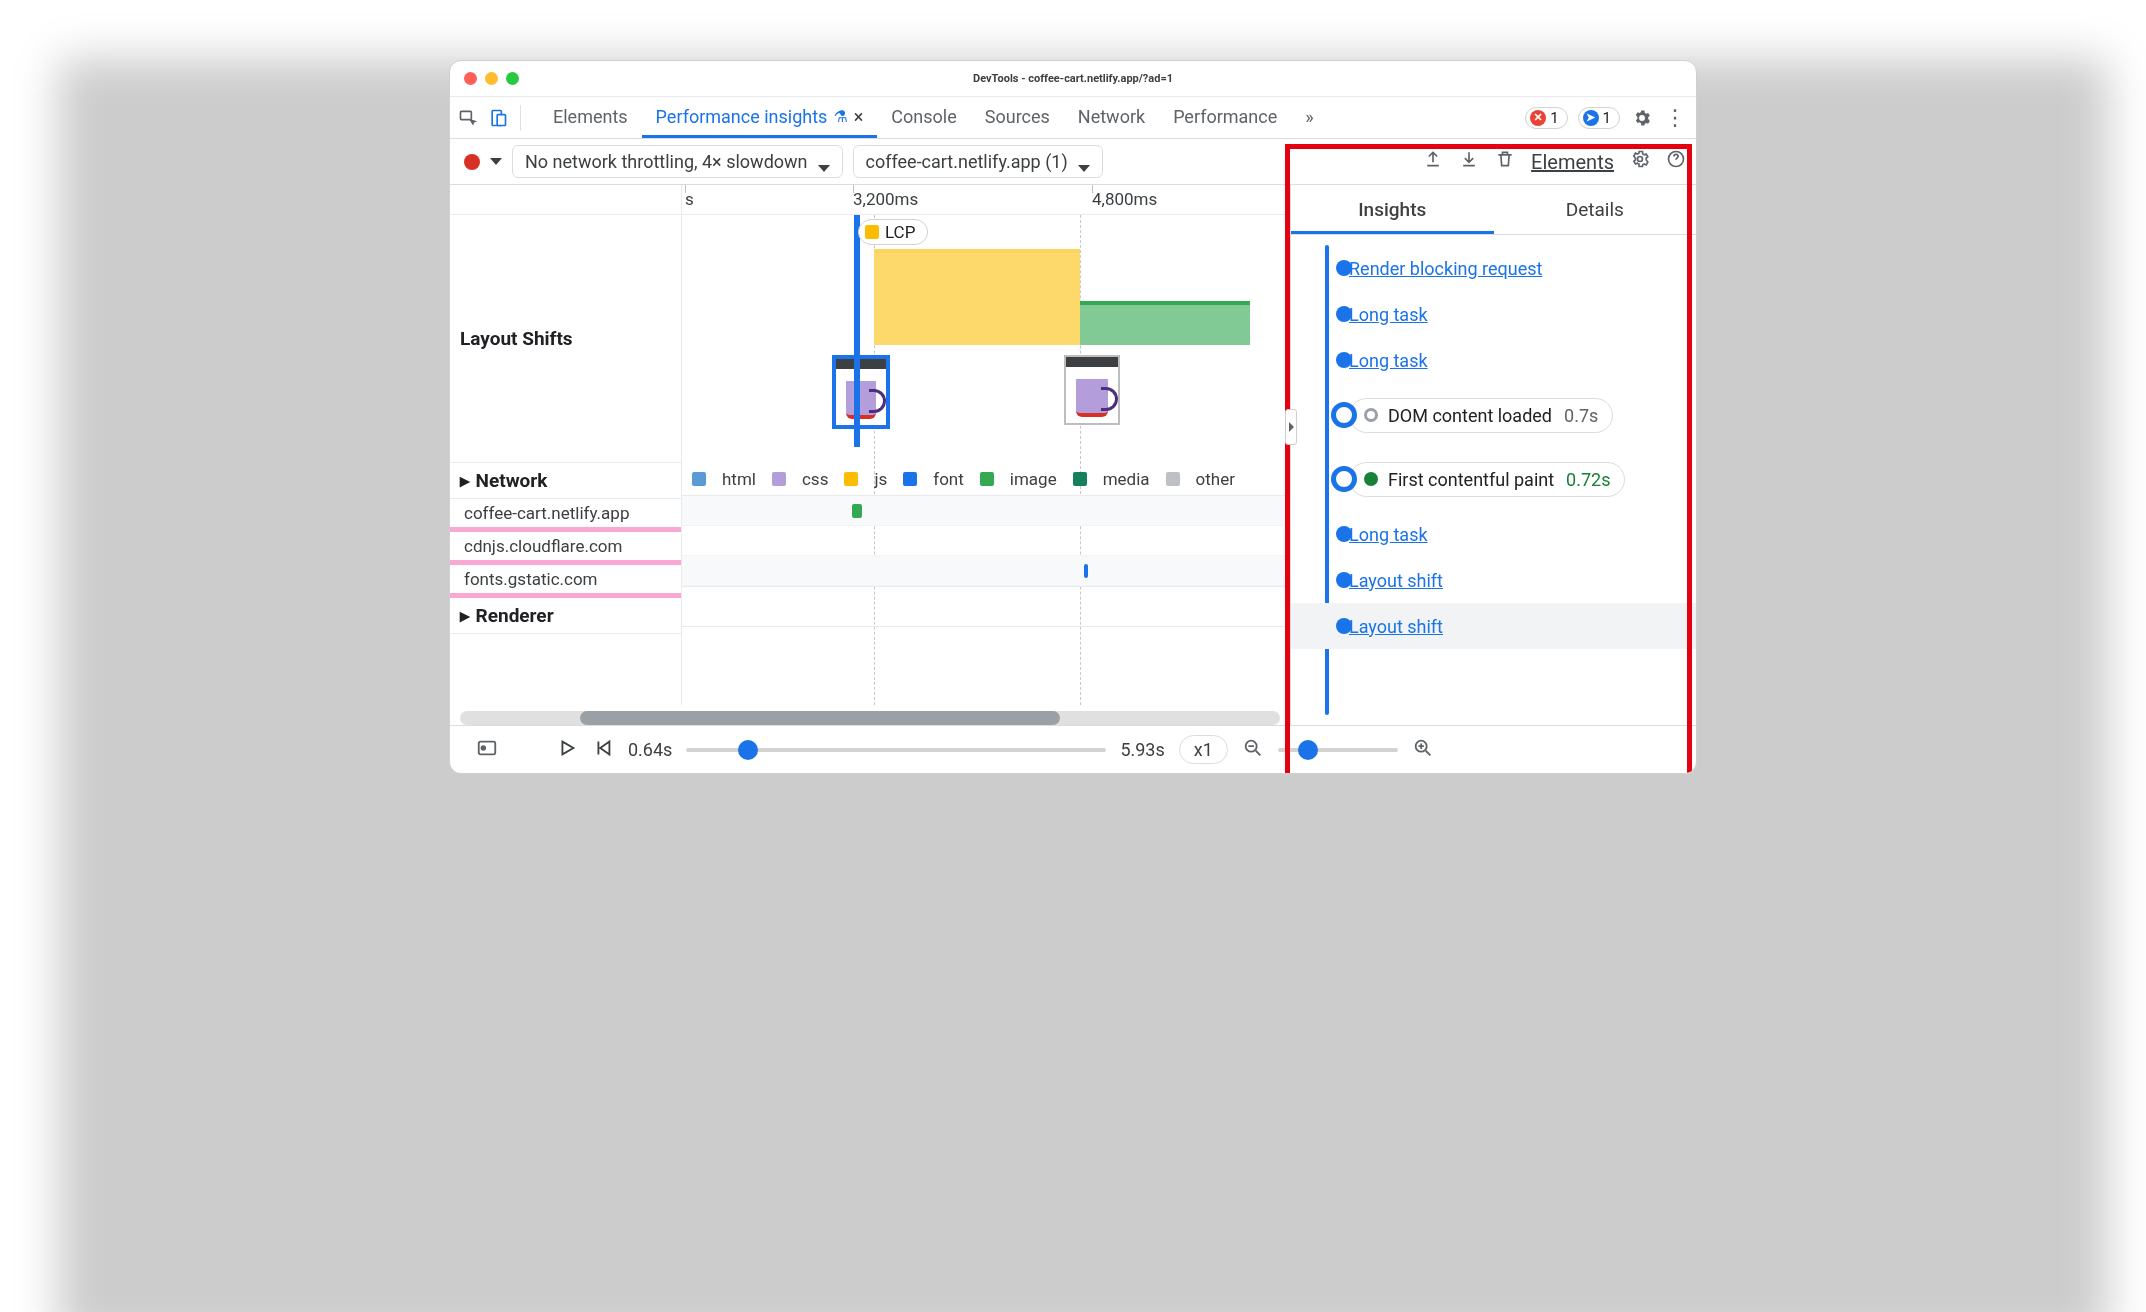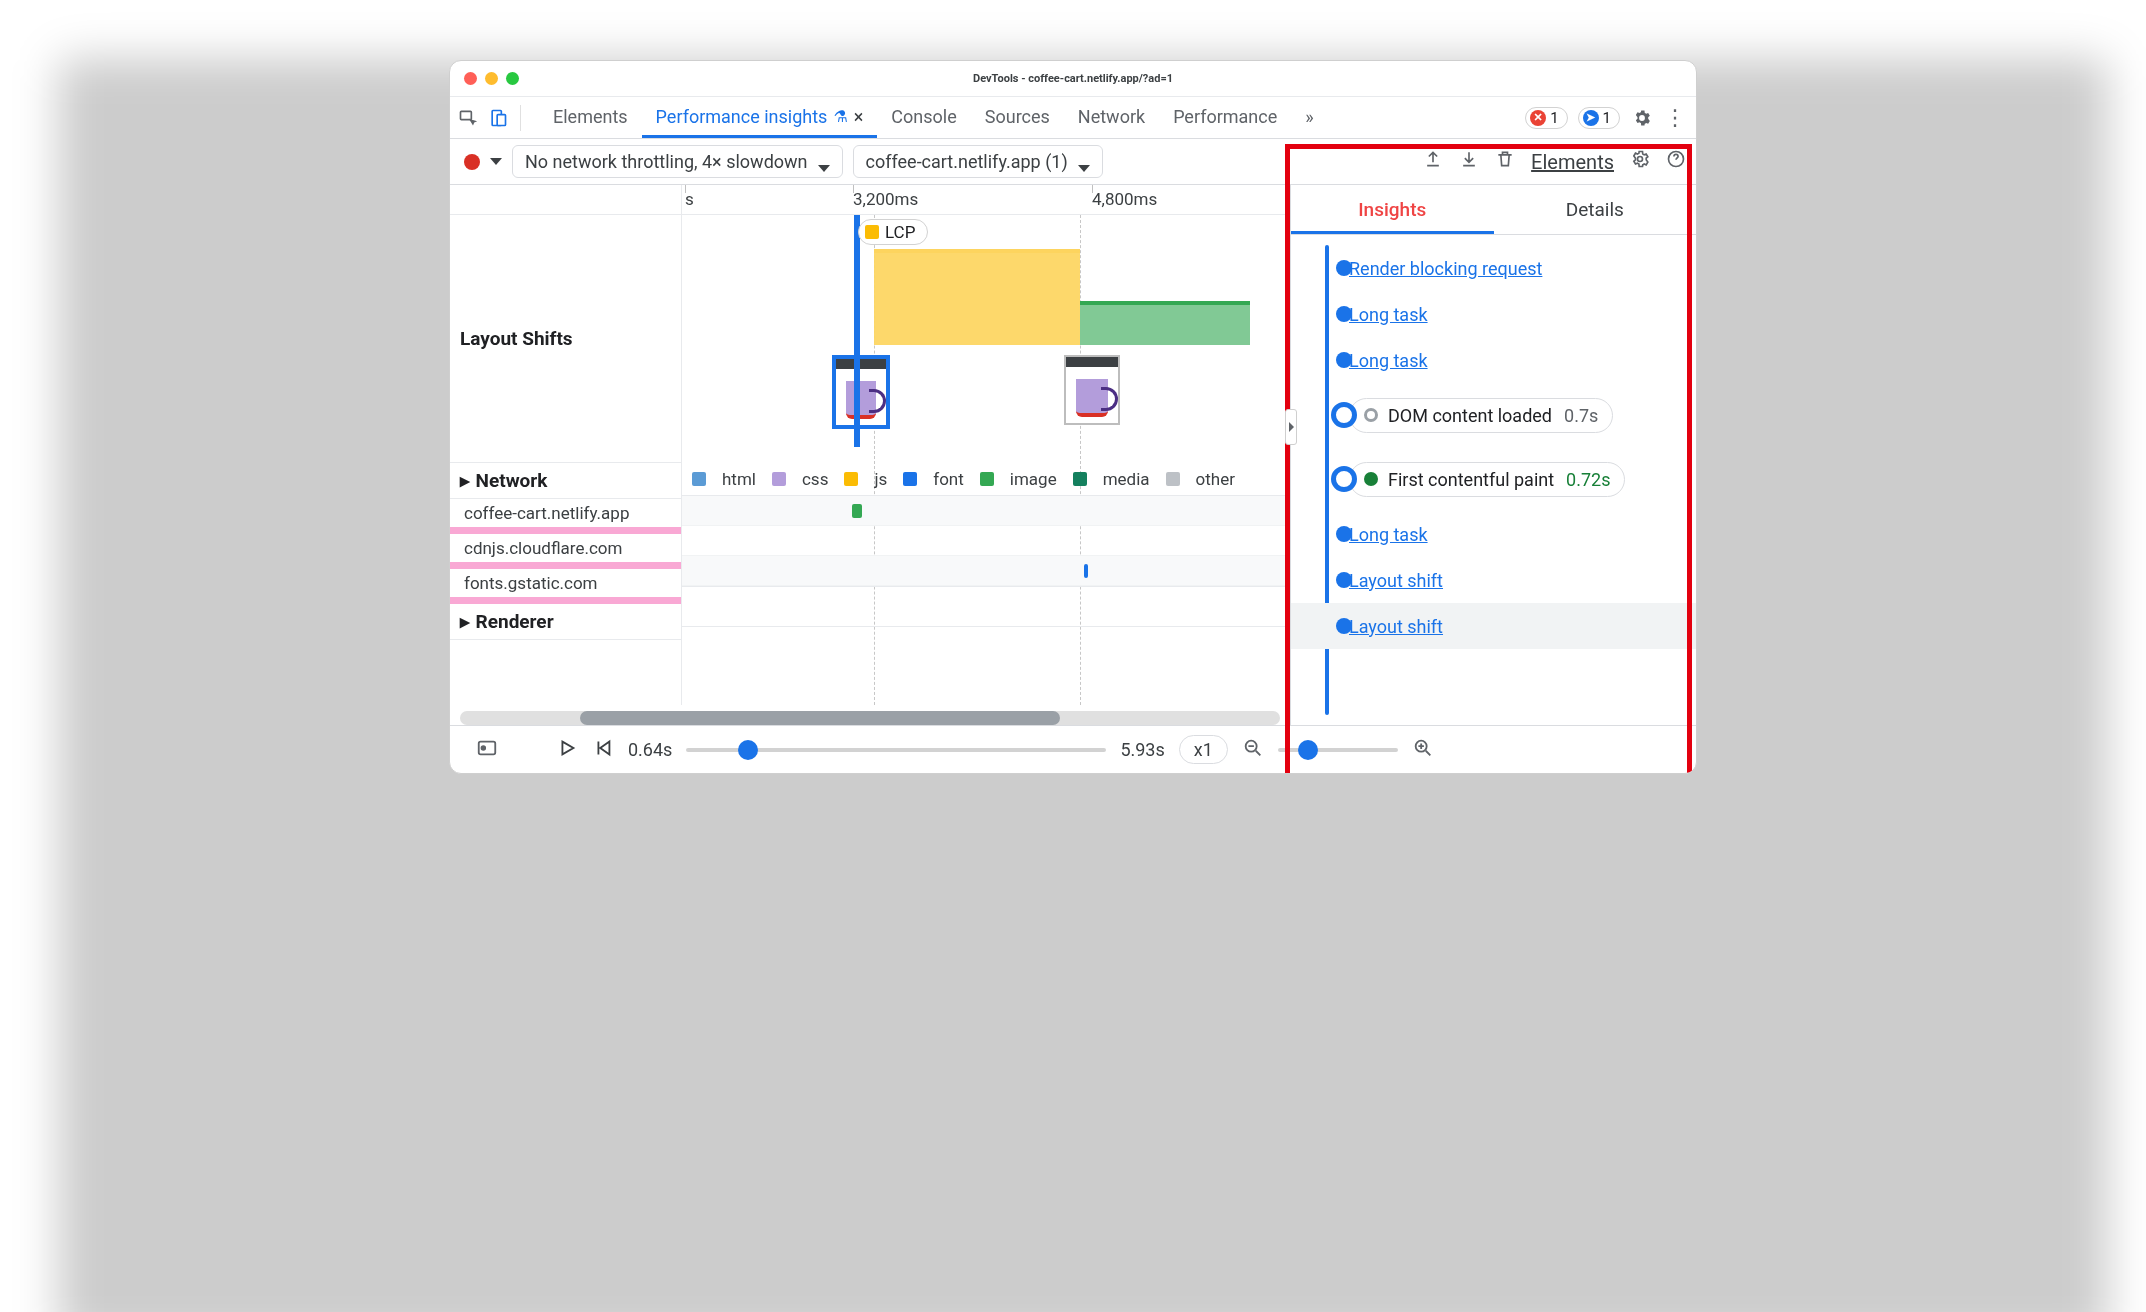--- a/index.html
+++ b/index.html
@@ -134,21 +134,21 @@
   .timeline-area { position:relative; flex:1 1 auto; display:flex; }
   .track-labels { width: 232px; border-right:1px solid var(--light-border); }
   .track-labels .spacer { height: 30px; border-bottom:1px solid var(--light-border);}
   .track-labels .section {
     font-size:19px; font-weight:700; color:#202124;
     padding: 6px 10px; display:flex; align-items:center; gap:6px;
     border-bottom:1px solid var(--light-border);
   }
   .track-labels .row {
     font-size:17px; color:#3c4043; padding:4px 14px;
-    border-bottom:7px solid #f9a8d4;
+    border-bottom:5px solid #f9a8d4;
   }
   .layout-shifts-label{
     height: 248px; display:flex; align-items:center;
     padding-left: 10px; font-size:19px; font-weight:700;
     border-bottom:1px solid var(--light-border);
   }
 
   .tracks { flex:1 1 auto; position:relative; overflow:hidden;}
   .ruler {
     height: 30px; border-bottom:1px solid var(--light-border);
@@ -217,21 +217,21 @@
   }
   .hscroll .thumb-bar{position:absolute;left:120px;right:220px;top:0;bottom:0;background:#9aa0a6;border-radius:7px;}
 
   
   .grip{position:absolute;left:-6px;top:224px;width:12px;height:36px;border:1px solid #cfcfcf;background:#fff;border-radius:3px;display:flex;align-items:center;justify-content:center;z-index:30;}
   .grip::before{content:"";display:block;width:0;height:0;border-top:5px solid transparent;border-bottom:5px solid transparent;border-left:5px solid #5f6368;}
 
   
   .rtabs{ display:flex; height:50px; border-bottom:1px solid var(--border);}
   .rtab{ flex:1; display:flex; align-items:center; justify-content:center; font-size:19px; color:#3c4043; }
-  .rtab.active{ color:#ef4444; box-shadow: inset 0 -3px 0 var(--blue); font-weight:500;}
+  .rtab.active{ color:#404040; box-shadow: inset 0 -3px 0 var(--blue); font-weight:500;}
   .insights{ padding: 10px 12px 10px 18px; height:calc(100% - 50px); overflow:hidden; position:relative;}
   .vline{ position:absolute; left:34px; top:10px; bottom:10px; width:4px; background:var(--blue); border-radius:2px;}
   .item{ position:relative; display:flex; align-items:center; min-height:46px; padding-left:40px;}
   .item .node{
     position:absolute; left:27px; width:16px; height:16px; border-radius:50%;
     background:var(--blue);
   }
   .item.big .node{ left:22px; width:26px; height:26px; background:#fff; border:5px solid var(--blue);}
   .item a{ color: var(--link-blue); text-decoration: underline; font-size:18px;}
   .pill{

